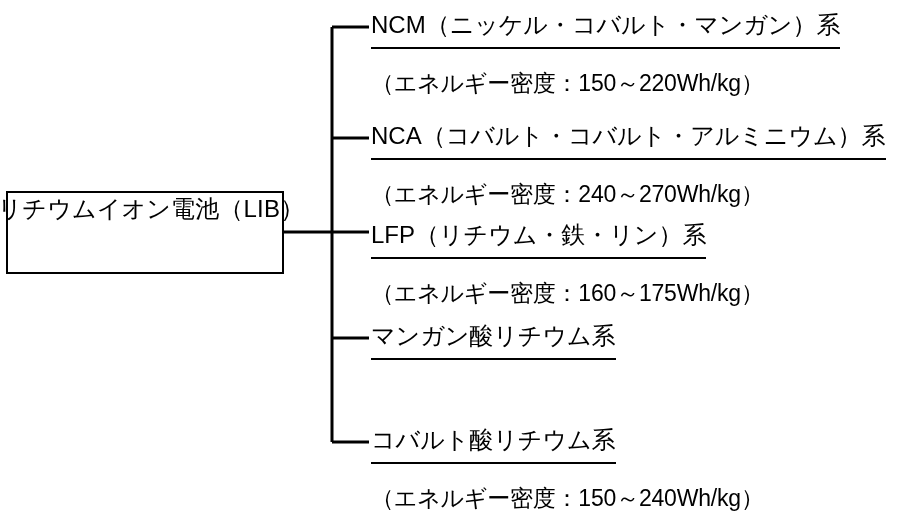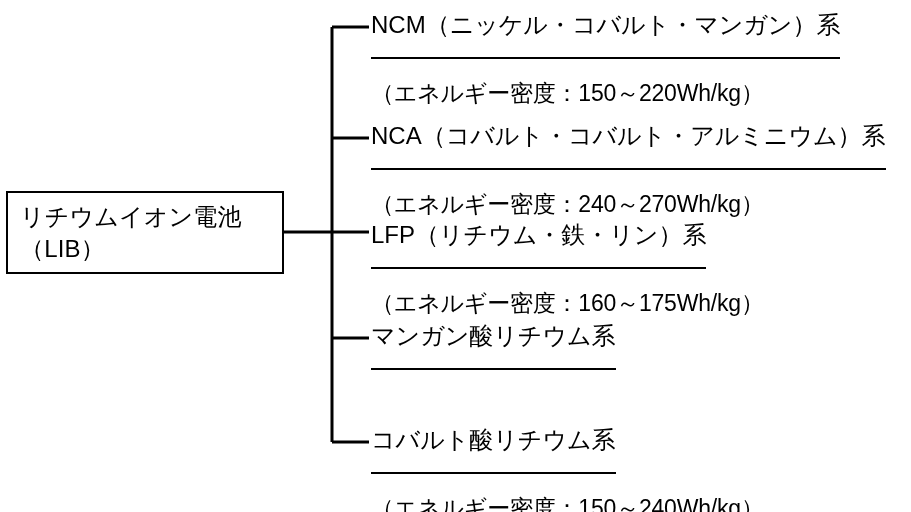--- a/index.html
+++ b/index.html
@@ -23,21 +23,20 @@
   
   .root-box {
     position: absolute;
     left: 6px;
     top: 191px;
     width: 278px;
     height: 83px;
     border: 2px solid #000000;
     box-sizing: border-box;
     display: flex;
-    flex-direction: column;
     justify-content: center;
     padding-left: 12px;
   }
   .root-line {
     font-size: 24px;
     line-height: 32px;
     letter-spacing: 0.2px;
     white-space: nowrap;
   }
 
@@ -54,21 +53,21 @@
   .branch {
     position: absolute;
     left: 371px;
     white-space: nowrap;
   }
   .branch-title {
     font-size: 24px;
     line-height: 30px;
     border-bottom: 2px solid #000000;
     display: inline-block;
-    padding-bottom: 17px;
+    padding-bottom: 7px;
     letter-spacing: 0px;
   }
   .branch-sub {
     font-size: 23px;
     line-height: 30px;
     display: block;
     margin-top: 19px;
     letter-spacing: -0.2px;
   }
 </style>

